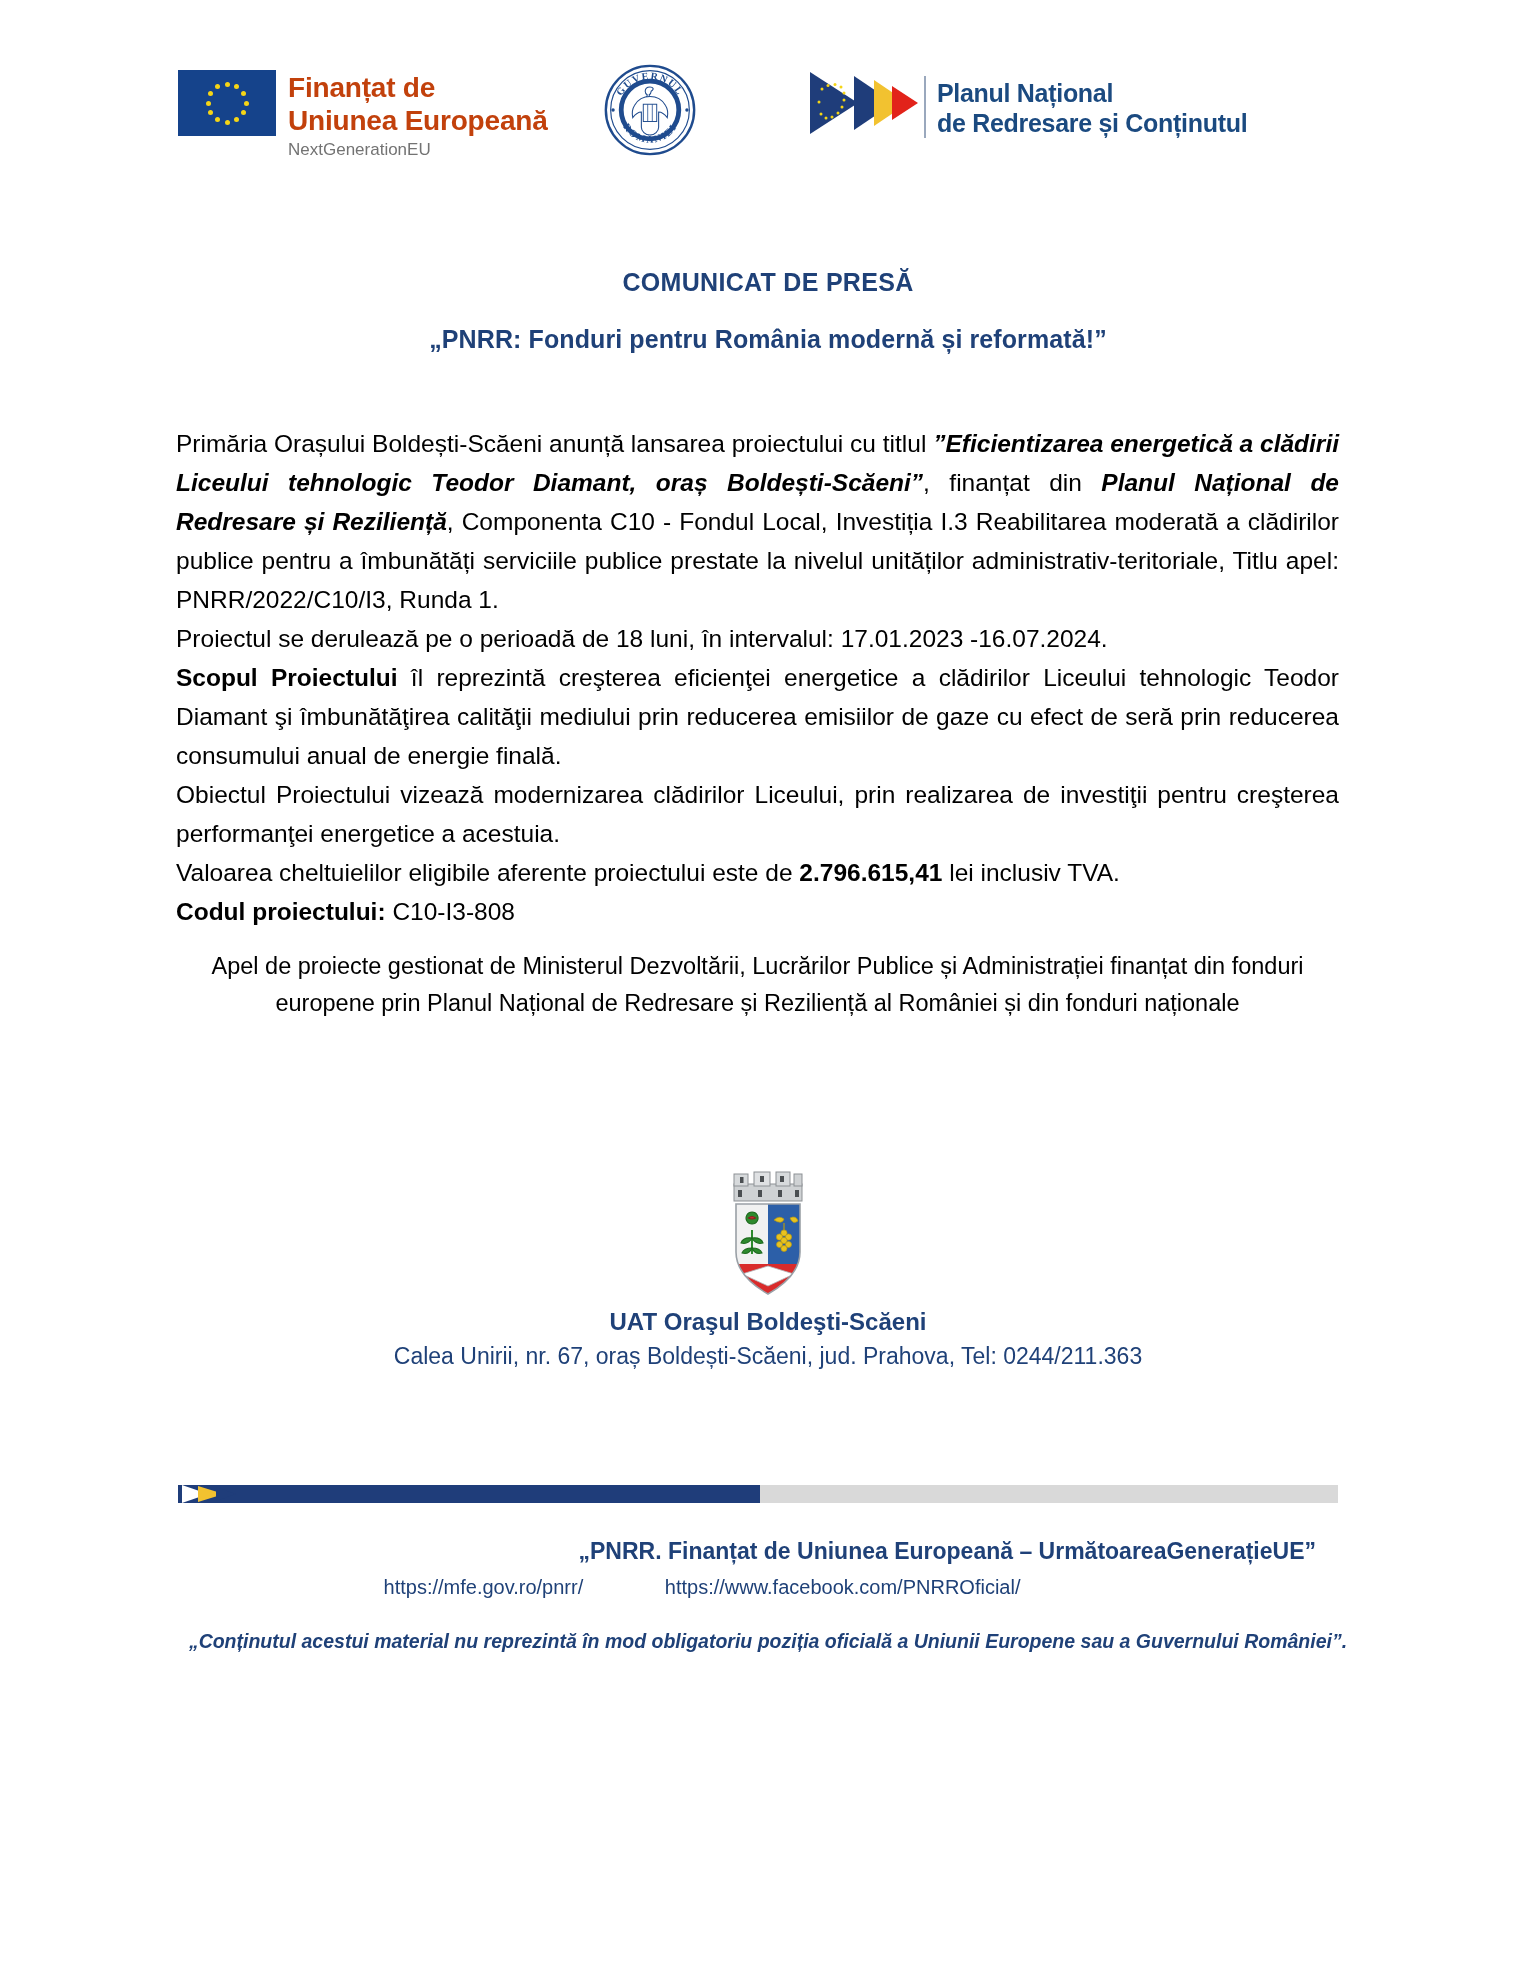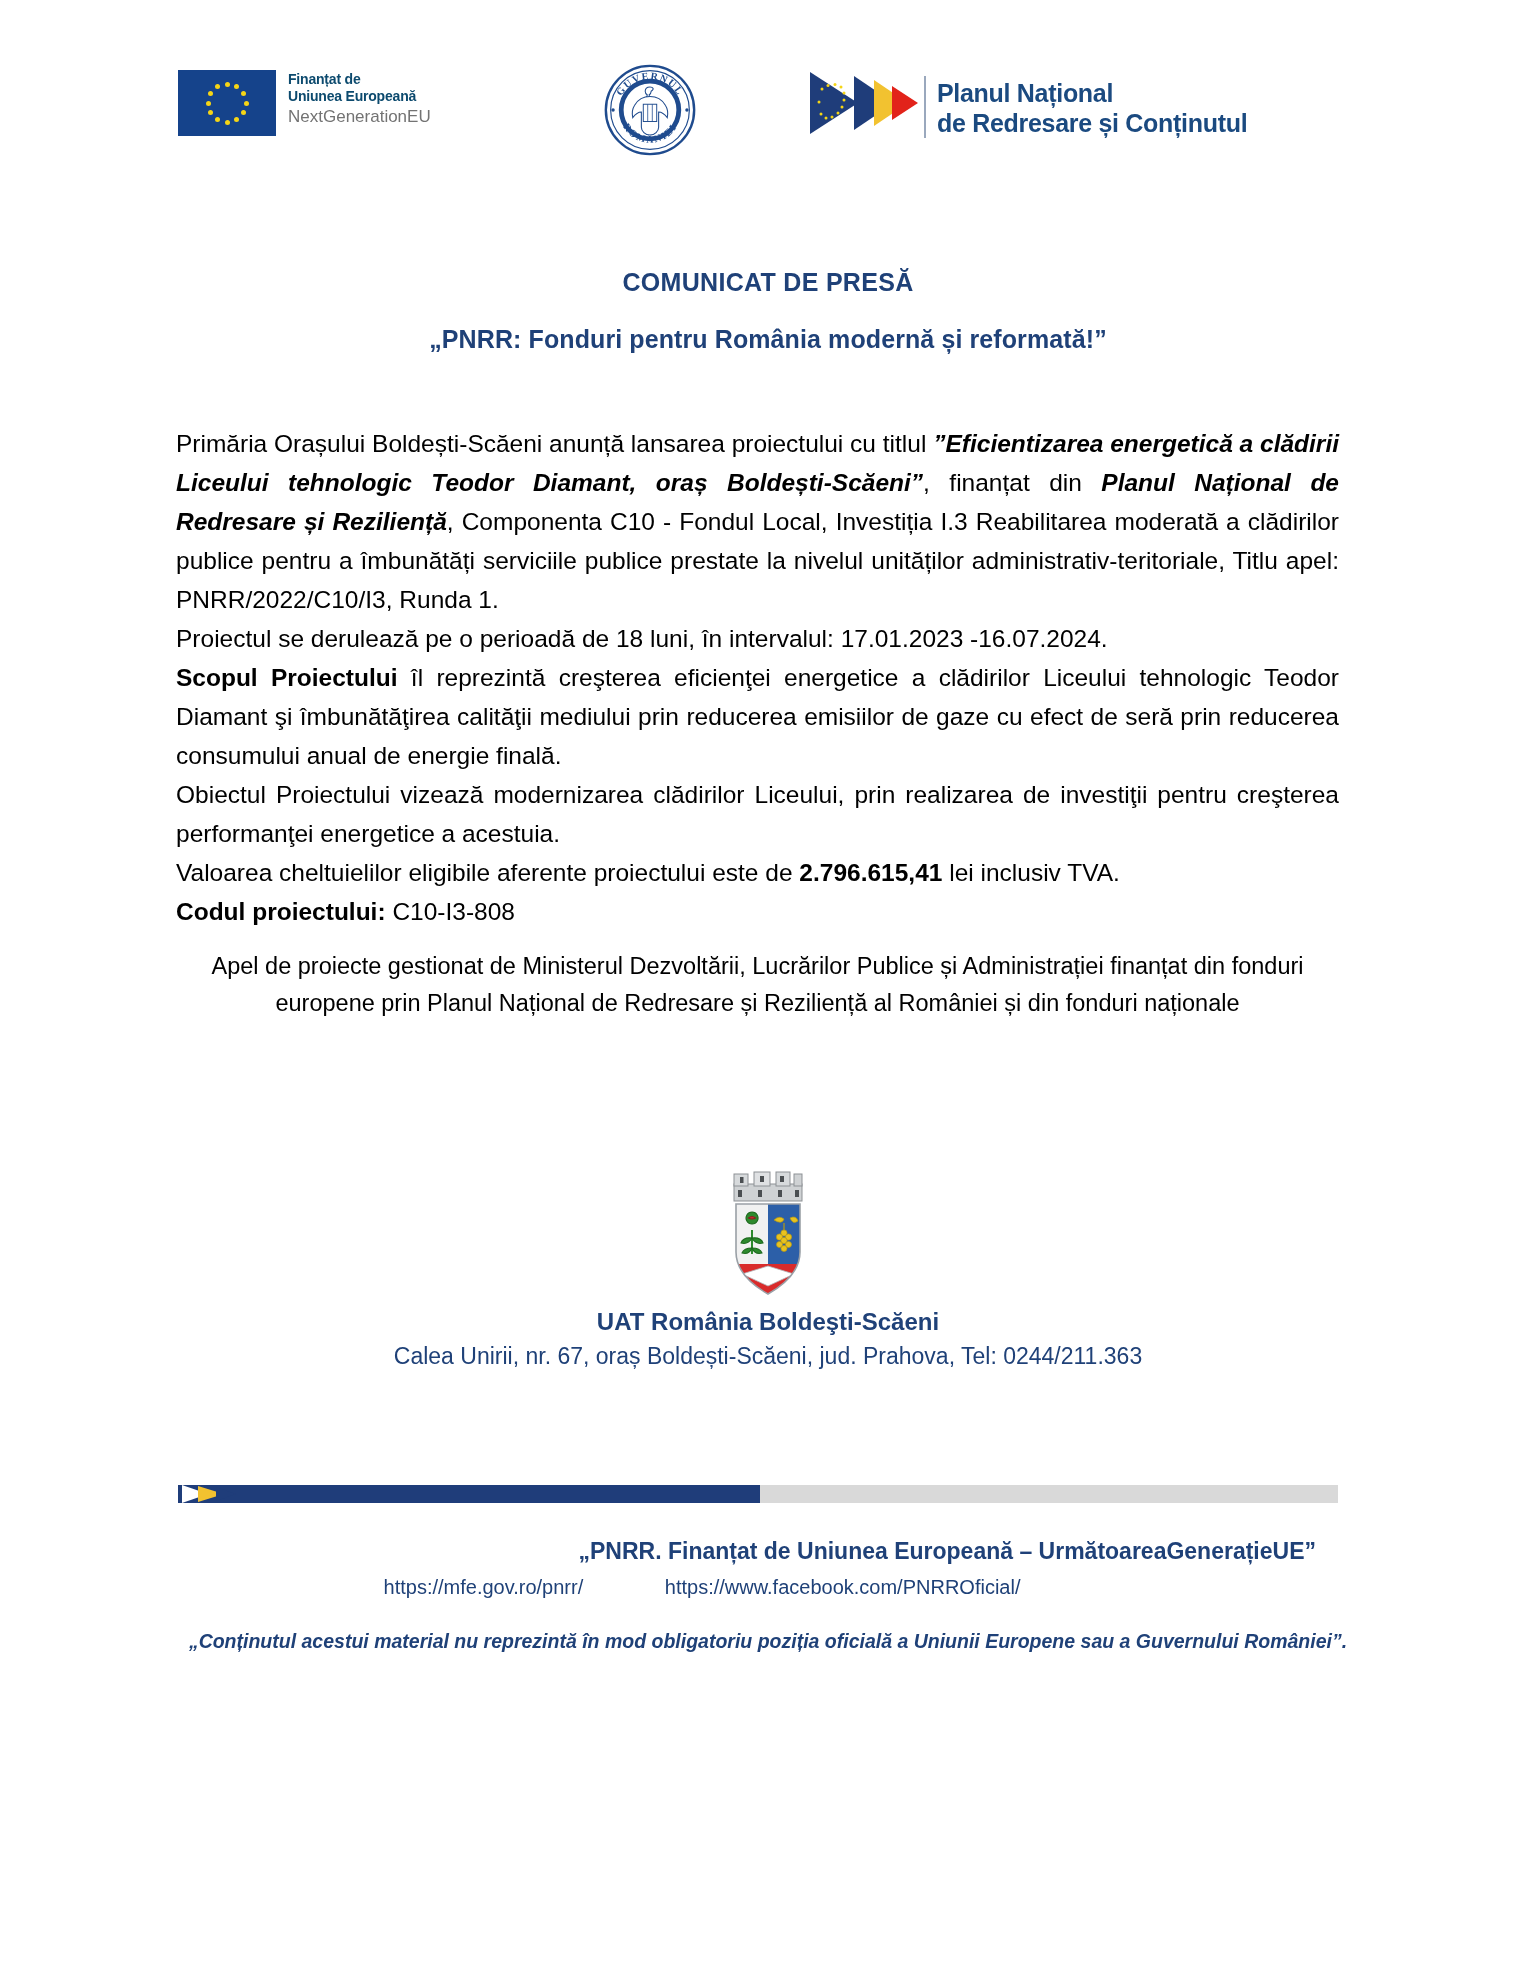--- a/index.html
+++ b/index.html
@@ -51,23 +51,23 @@
     width: 5px;
     height: 5px;
     background: #f5d516;
     border-radius: 50%;
   }
   .eu-text {
     line-height: 1.18;
     padding-top: 1px;
   }
   .eu-text .l1, .eu-text .l2 {
-    font-size: 14px;
-    font-weight: bold;
-    color: #0c4a6e;
+    font-size: 28px;
+    font-weight: bold;
+    color: #c2410c;
     letter-spacing: -0.2px;
     white-space: nowrap;
   }
   .eu-text .l3 {
     font-size: 17px;
     color: #737373;
     margin-top: 3px;
     white-space: nowrap;
   }
 
@@ -402,21 +402,21 @@
           <circle cx="64" cy="72.5" r="3.1"></circle>
           <circle cx="59.5" cy="76.5" r="3"></circle>
           <circle cx="68.5" cy="76.5" r="3"></circle>
           <circle cx="64" cy="80.5" r="3"></circle>
         </g>
       </g>
       <path d="M16,36 L80,36 L80,84 C80,104 62,118 48,126 C34,118 16,104 16,84 Z" fill="none" stroke="#9aa0a6" stroke-width="1.6"></path>
     </svg>
   </div>
 
-  <div class="uat-name">UAT România Boldeşti-Scăeni</div>
+  <div class="uat-name">UAT Oraşul Boldeşti-Scăeni</div>
   <div class="uat-addr">Calea Unirii, nr. 67, oraș Boldești-Scăeni, jud. Prahova, Tel: 0244/211.363</div>
 
   <svg class="banner" viewBox="0 0 1160 26" preserveAspectRatio="none">
     <rect x="0" y="4" width="1160" height="18" fill="#d9d9d9"></rect>
     <rect x="0" y="4" width="582" height="18" fill="#1f3d7a"></rect>
     <polygon points="4,4 4,22 30,13" fill="#ffffff"></polygon>
     <polygon points="20,5 20,21 46,13" fill="#f2c230"></polygon>
     <polygon points="38,6 38,20 58,13" fill="#1f3d7a"></polygon>
   </svg>
 

